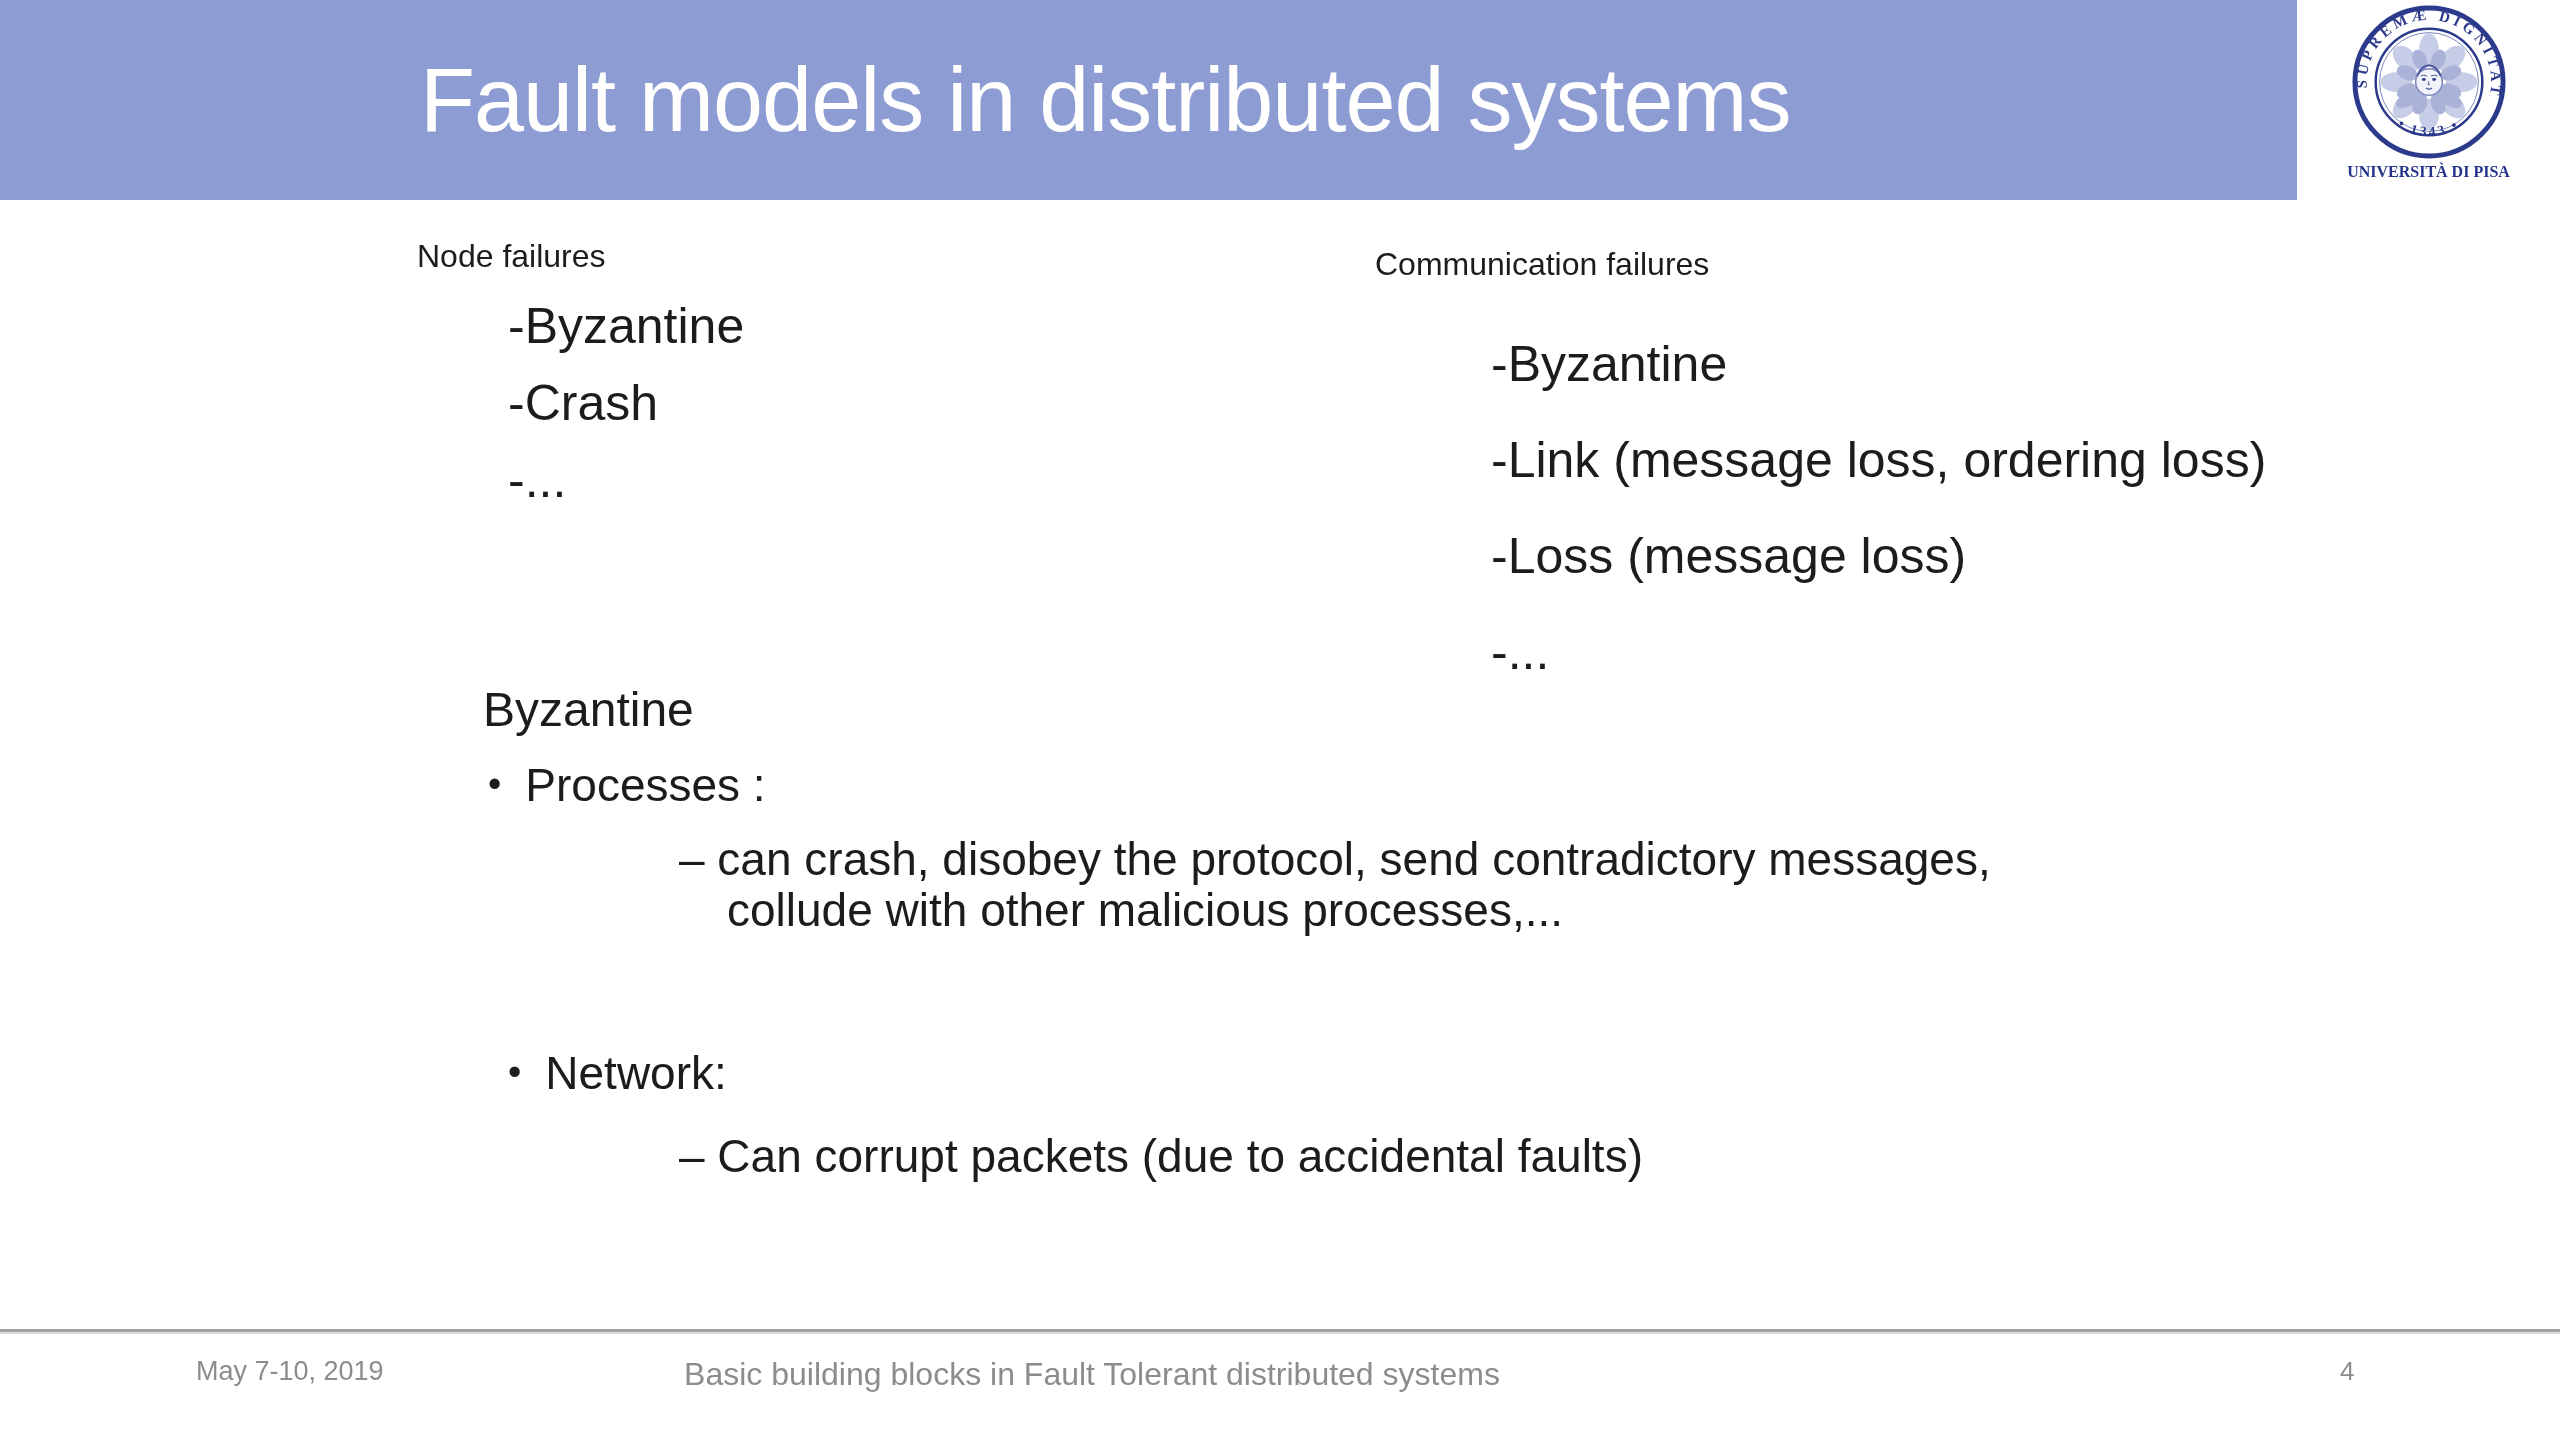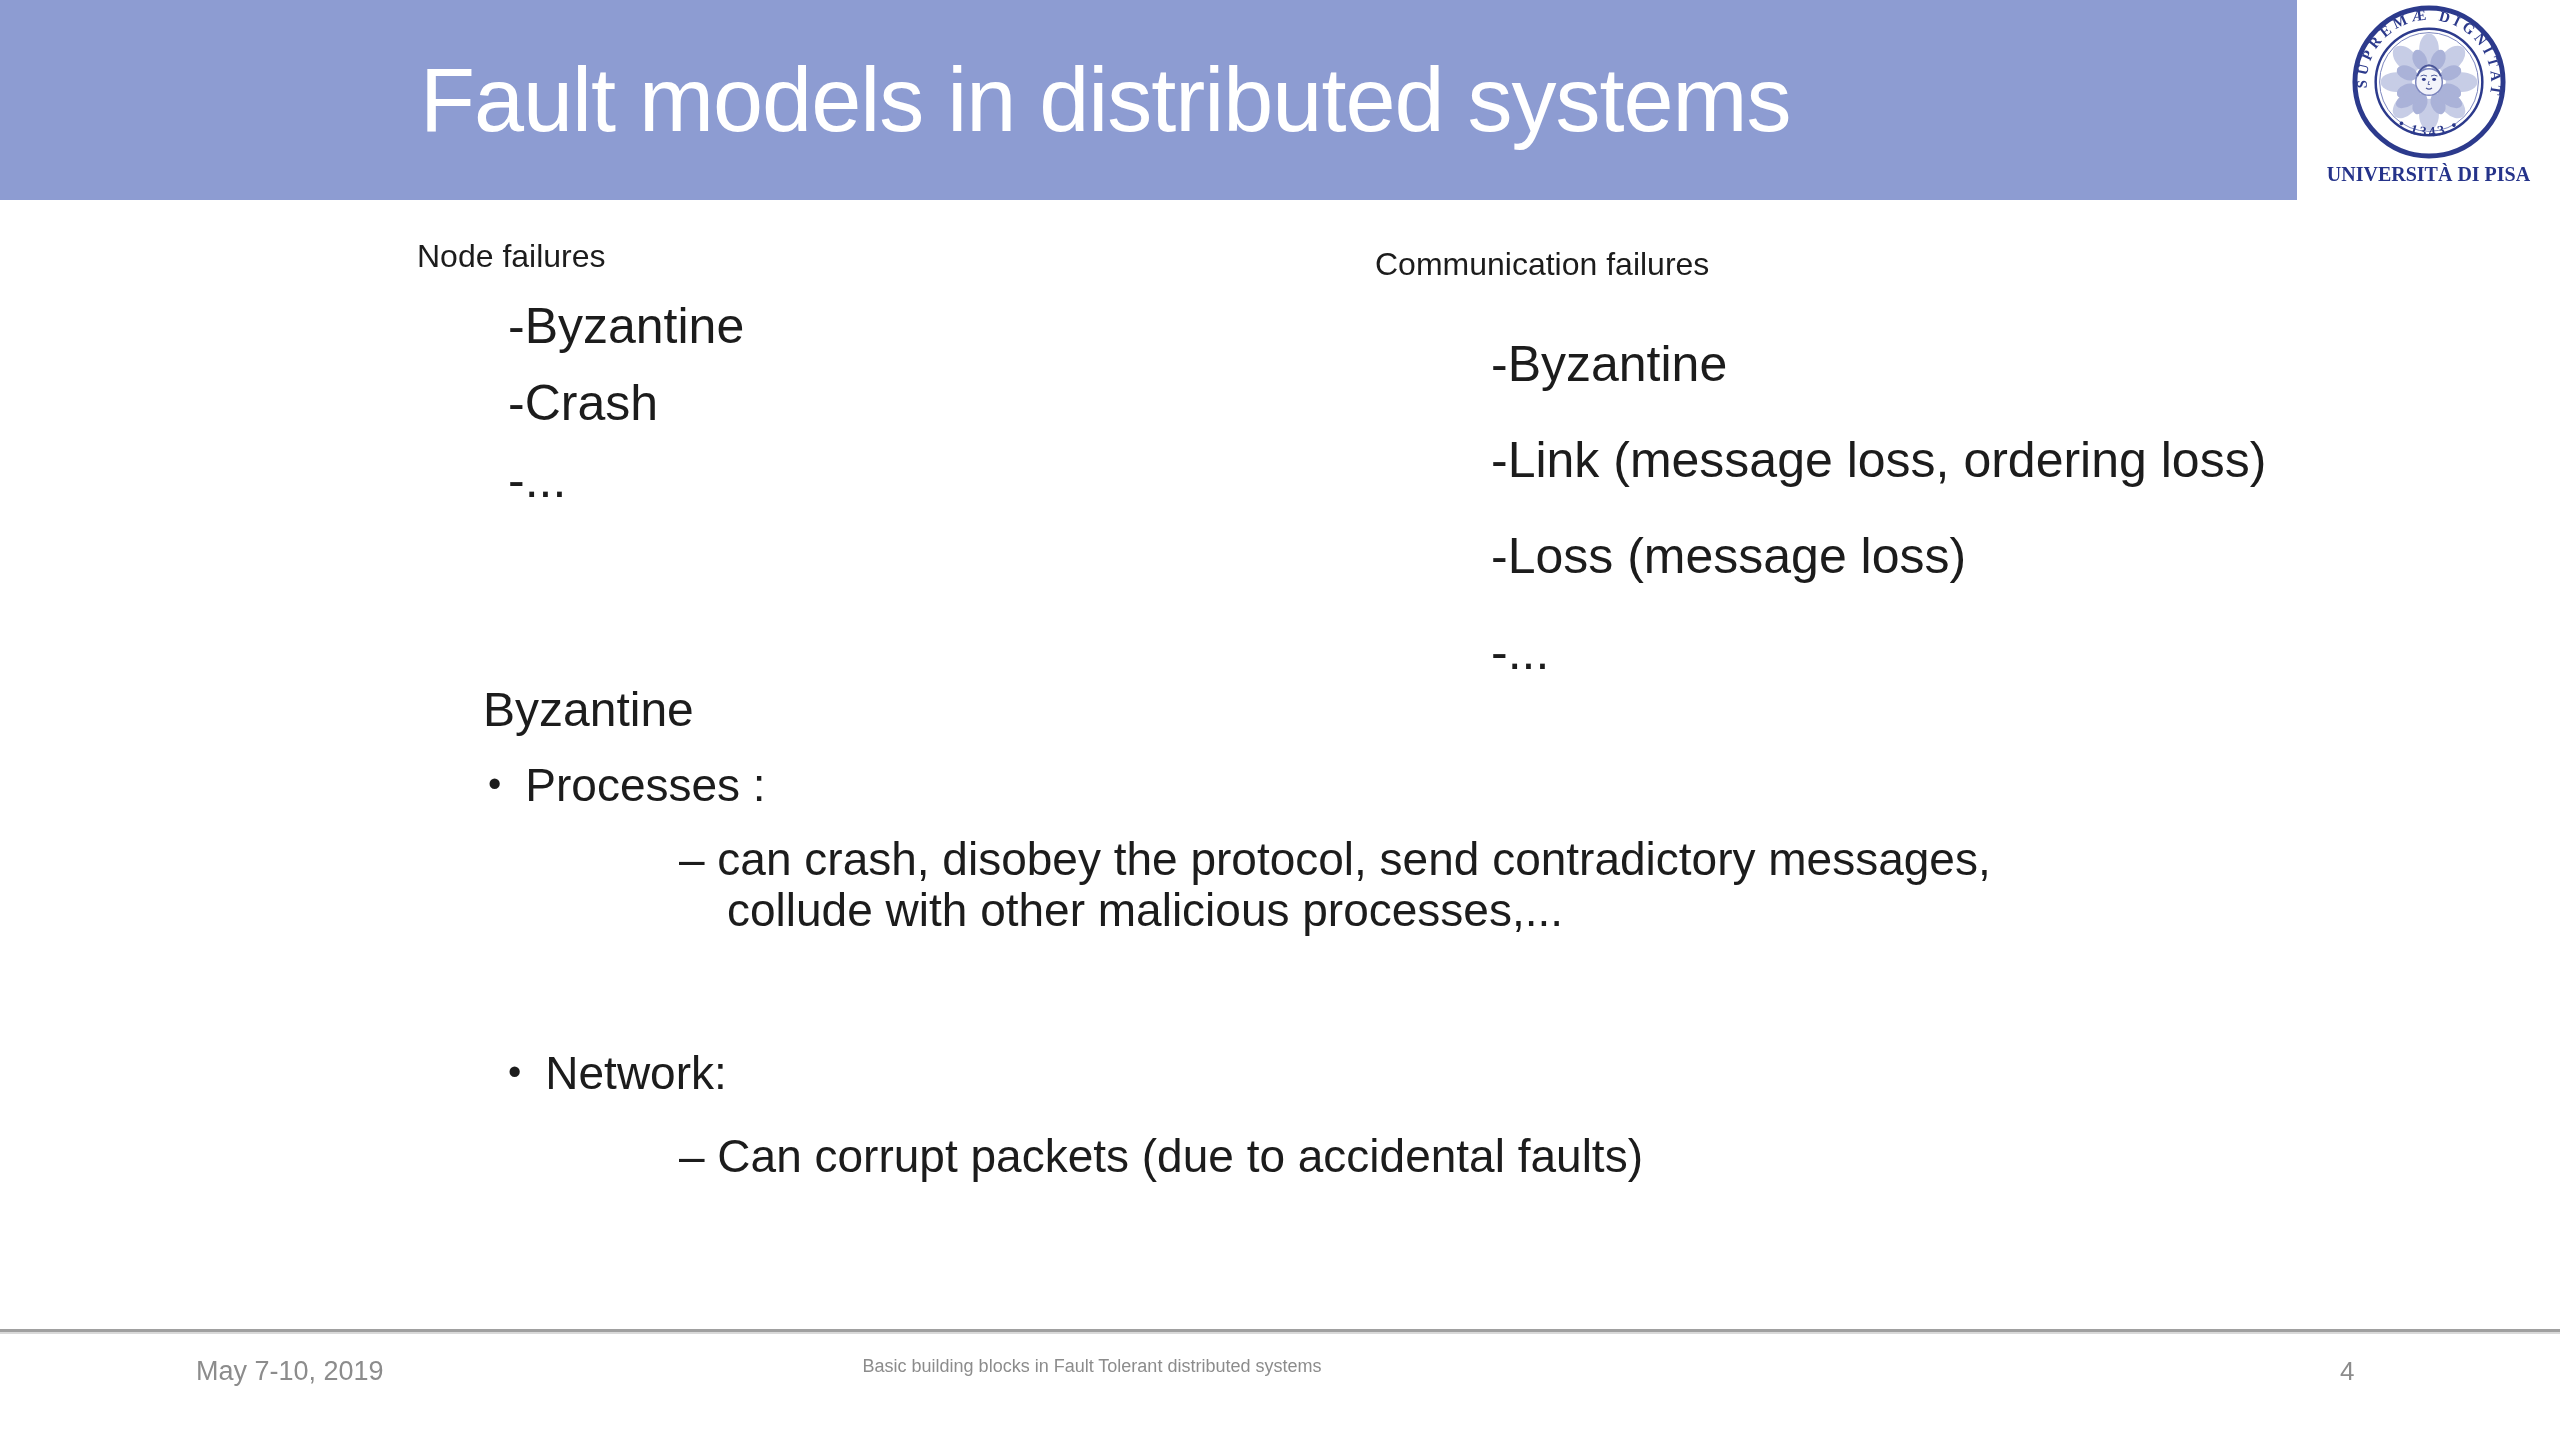--- a/index.html
+++ b/index.html
@@ -33,21 +33,21 @@
   .logo-box {
     position: absolute; top: 0; right: 0;
     width: 263px; height: 203px;
     background: #ffffff;
   }
   .seal-svg { position: absolute; left: 53px; top: 3px; width: 158px; height: 158px; }
   .logo-caption {
     position: absolute; left: 0; top: 163px; width: 263px;
     text-align: center;
     font-family: "Liberation Serif", "DejaVu Serif", serif;
-    font-weight: bold; font-size: 20px; color: #25338a;
+    font-weight: bold; font-size: 16px; color: #25338a;
     white-space: nowrap;
   }
 
   
   .col-heading { position: absolute; font-size: 32px; white-space: nowrap; }
   .node-heading { left: 417px; top: 238px; }
   .comm-heading { left: 1375px; top: 246px; }
   .col-items { position: absolute; white-space: nowrap; }
   .node-items { left: 508px; top: 288px; font-size: 50px; line-height: 77px; }
   .comm-items { left: 1491px; top: 316px; font-size: 50px; line-height: 96px; }
@@ -70,21 +70,21 @@
   .footer-divider {
     position: absolute; left: 0; top: 1329px; width: 2560px; height: 3px;
     background: #a0a0a0; border-bottom: 2px solid #d9d9d9;
   }
   .footer-date {
     position: absolute; left: 196px; top: 1356px;
     font-size: 27px; color: #8c8c8c; white-space: nowrap;
   }
   .footer-title {
     position: absolute; left: 0; top: 1356px; width: 2184px;
-    text-align: center; font-size: 18px; color: #8c8c8c; white-space: nowrap;
+    text-align: center; font-size: 32px; color: #8c8c8c; white-space: nowrap;
   }
   .footer-page {
     position: absolute; left: 2340px; top: 1356px;
     font-size: 26px; color: #8c8c8c;
   }
 </style>
 </head>
 <body>
 
 <div class="slide">

